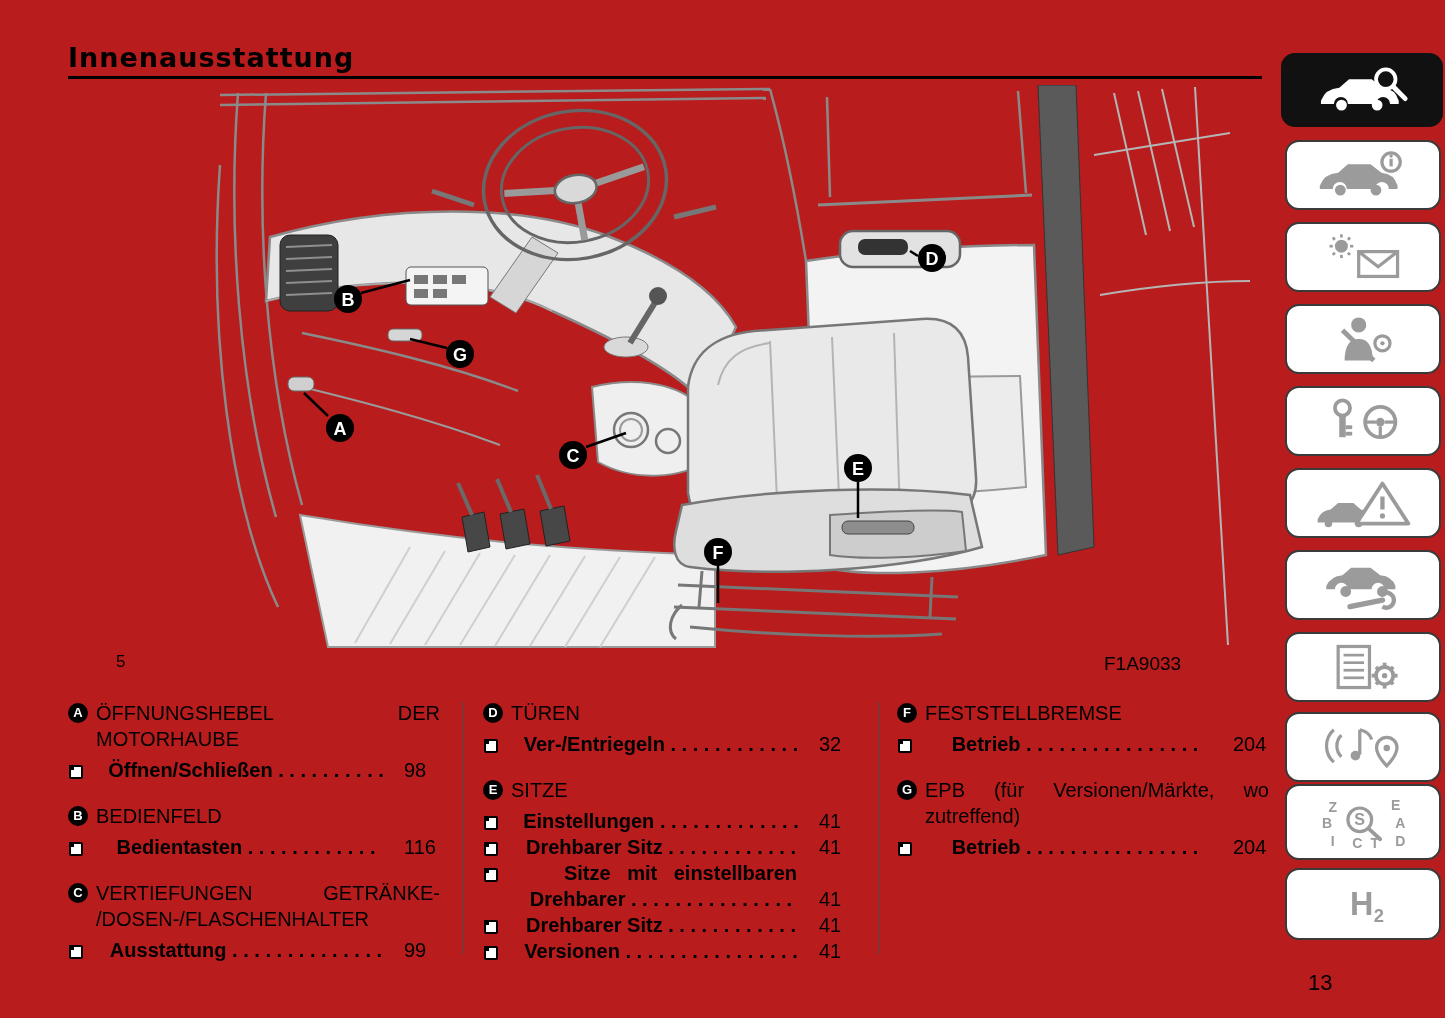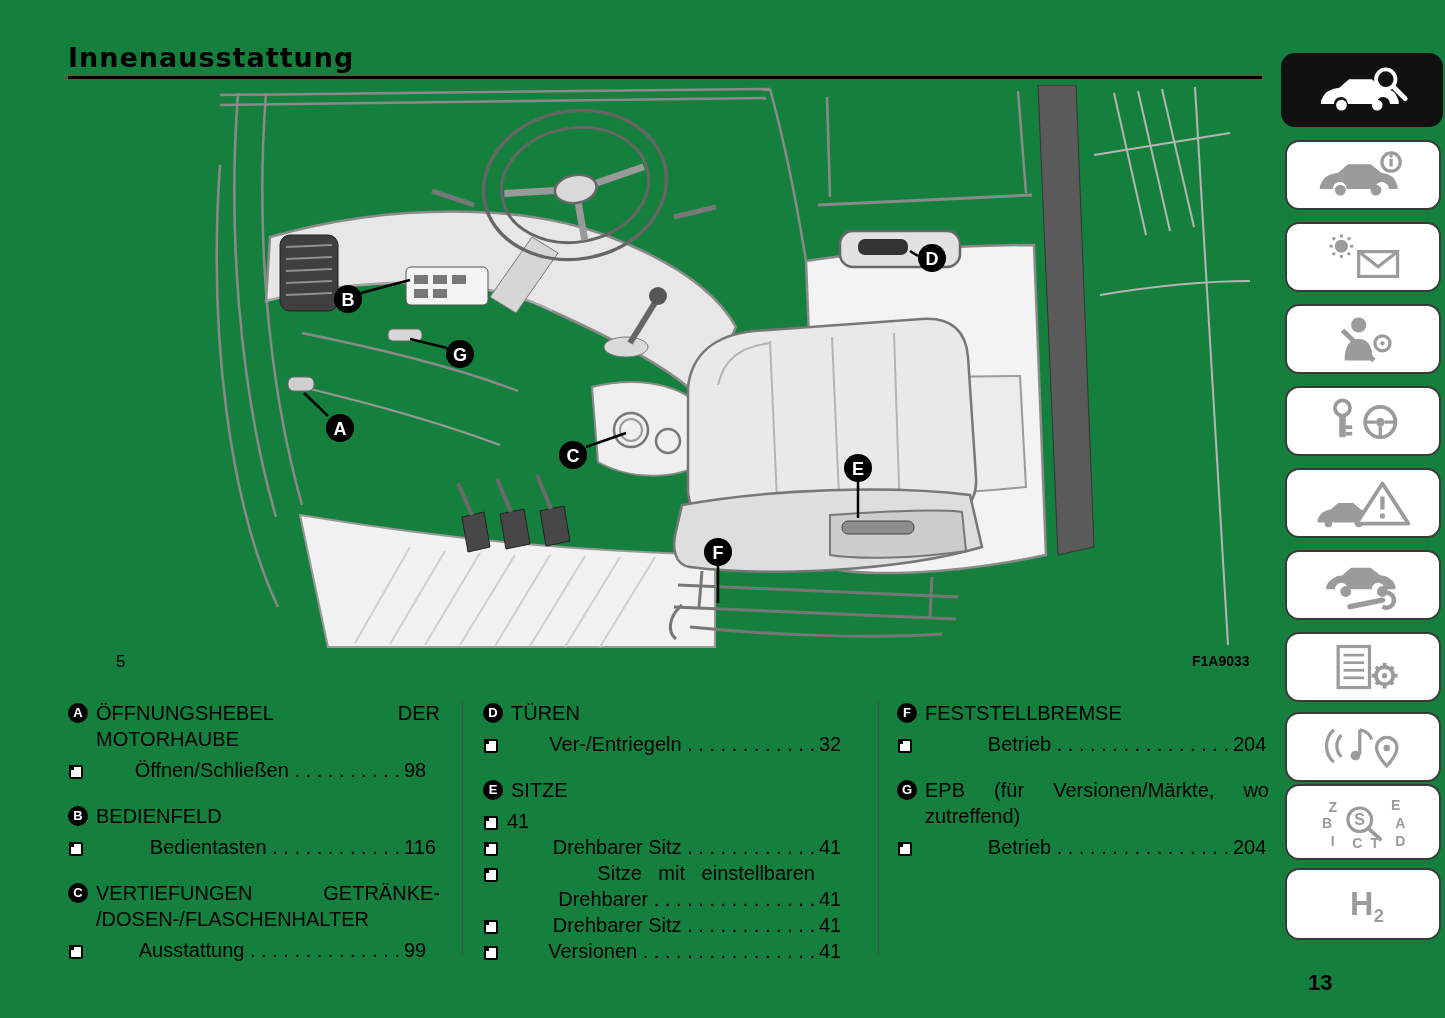--- a/index.html
+++ b/index.html
@@ -1,53 +1,53 @@
 <!DOCTYPE html>
 <html><head>
 <meta charset="utf-8">
 <style>
   html,body{margin:0;padding:0;background:#ffffff;}
-  .page{position:relative;width:1445px;height:1018px;background:#15803d;overflow:hidden;
+  .page{position:relative;width:1445px;height:1018px;background:#b91c1c;overflow:hidden;
         font-family:"Liberation Sans",sans-serif;color:#000;}
 
   
   .title{position:absolute;left:68px;top:42px;font-family:"DejaVu Sans",sans-serif;
          font-weight:bold;font-size:27px;letter-spacing:1px;}
   .title-rule{position:absolute;left:68px;top:76px;width:1194px;height:3px;background:#000;}
 
   
   .figure-svg{position:absolute;left:70px;top:85px;}
   .fig-number{position:absolute;left:116px;top:652px;font-size:17px;}
-  .fig-code{position:absolute;left:1192px;top:653px;font-size:14px;font-weight:bold;}
+  .fig-code{position:absolute;left:1104px;top:653px;font-size:19px;font-weight:normal;}
 
   
   .index-col{position:absolute;top:700px;width:372px;}
   .vline{position:absolute;top:702px;width:1px;height:252px;background:#4a4a4a;}
   .idx-section{margin-bottom:20px;}
   .idx-head{display:flex;align-items:flex-start;font-size:20px;line-height:26px;margin-bottom:5px;}
   .badge{flex:0 0 auto;width:20px;height:20px;border-radius:50%;background:#000;color:#fff;
          font-size:13px;font-weight:bold;display:flex;align-items:center;justify-content:center;
          margin:3px 8px 0 0;}
   .idx-title{flex:1;text-align:justify;}
   .entry{display:flex;align-items:flex-start;font-size:20px;line-height:26px;}
   .bullet{flex:0 0 auto;width:10px;height:10px;border:2px solid #000;border-radius:2px;
           margin:8px 9px 0 1px;position:relative;background:#fff;}
   .bullet::after{content:"";position:absolute;left:-2px;top:-2px;width:5px;height:5px;background:#000;}
-  .entry-text{flex:1 1 auto;padding-right:4px;text-align:right;}
+  .entry-text{flex:1 1 auto;padding-right:4px;text-align:center;font-weight:bold;}
   .entry-page{flex:0 0 auto;align-self:flex-end;min-width:36px;}
   .spread{word-spacing:11px;margin-left:39px;}
 
   
   .tab{position:absolute;left:1285px;width:156px;height:70px;box-sizing:border-box;
        border:2.5px solid #3a3a3a;border-radius:14px;background:#fff;
        display:flex;align-items:center;justify-content:center;cursor:pointer;}
   .tab.active{left:1281px;width:162px;height:74px;background:#111;border-color:#111;}
   .tab svg{display:block;}
 
-  .page-number{position:absolute;left:1308px;top:970px;font-size:22px;font-weight:bold;}
+  .page-number{position:absolute;left:1308px;top:970px;font-size:22px;font-weight:normal;}
 </style>
 </head>
 <body>
 
 <div class="page">
 
   <div class="title">Innenausstattung</div>
   <div class="title-rule"></div>
 
   <svg class="figure-svg" viewBox="0 0 1190 565" width="1190" height="565">
@@ -265,20 +265,21 @@
         <span class="entry-page">32</span>
       </div>
     </section>
     <section class="idx-section">
       <div class="idx-head">
         <span class="badge">E</span>
         <span class="idx-title">SITZE</span>
       </div>
       <div class="entry">
         <span class="bullet"></span>
+        <span class="entry-text"><span>Einstellungen</span> <span>. . . . . . . . . . . . .</span></span>
         <span class="entry-page">41</span>
       </div>
       <div class="entry">
         <span class="bullet"></span>
         <span class="entry-text"><span>Drehbarer Sitz</span> <span>. . . . . . . . . . . .</span></span>
         <span class="entry-page">41</span>
       </div>
       <div class="entry">
         <span class="bullet"></span>
         <span class="entry-text"><span class="spread">Sitze mit einstellbaren</span><br>

